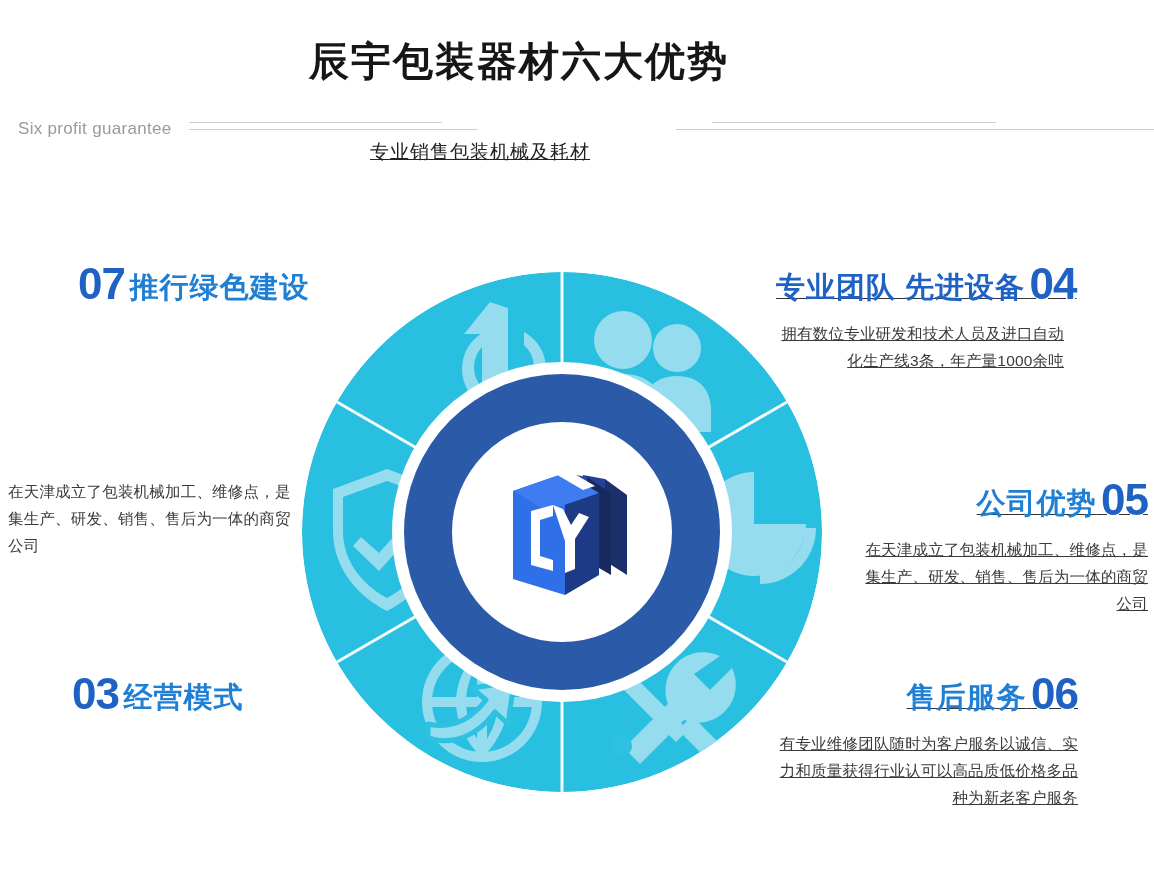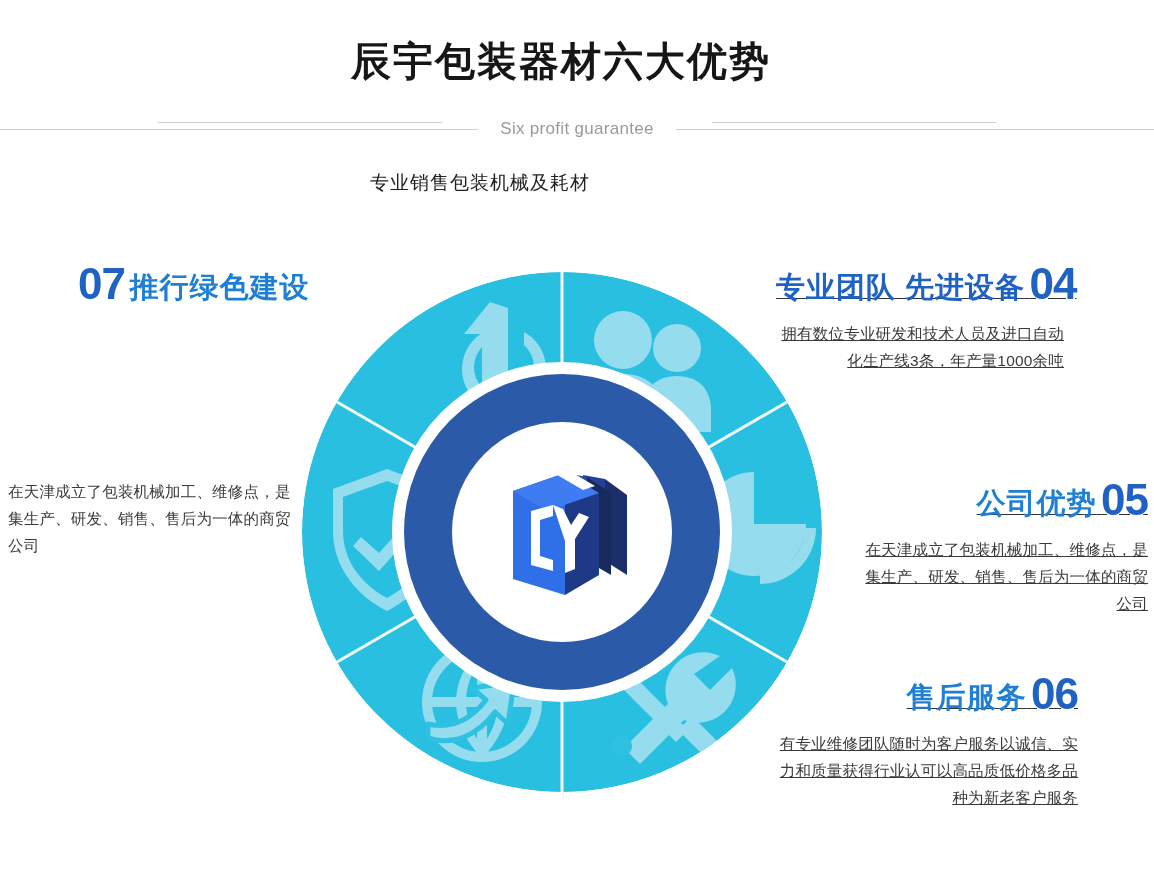--- a/index.html
+++ b/index.html
@@ -26,21 +26,20 @@
   .main-title {
     position: absolute;
     left: 0; top: 36px;
     width: 1038px;
     text-align: center;
     font-size: 40px;
     font-weight: bold;
     letter-spacing: 2px;
     color: #161616;
     line-height: 50px;
-    margin-left: 42px;
   }
   .divider-wrap {
     position: absolute;
     left: 0; top: 110px;
     width: 1154px;
     height: 40px;
   }
   .rule-long {
     position: absolute;
     top: 19px;
@@ -54,39 +53,39 @@
     top: 12px;
     height: 1px;
     background: #cfcfcf;
   }
   .rule-short.left  { left: 158px;  width: 284px; }
   .rule-short.right { right: 158px; width: 284px; }
   .sub-en {
     position: absolute;
     left: 0; top: 0;
     width: 1154px;
-    text-align: center;
     font-size: 17px;
     color: #9a9a9a;
     letter-spacing: 0.3px;
     line-height: 38px;
     background: transparent;
   }
   .sub-en span {
     background: #ffffff;
     padding: 0 18px;
   }
   .sub-cn {
     position: absolute;
-    left: 0; top: 170px;
+    left: 0; top: 139px;
     width: 960px;
     text-align: center;
     font-size: 19px;
     color: #222;
     letter-spacing: 1px;
+    text-decoration: underline;
   }
 
   
   .wheel {
     position: absolute;
     left: 302px;
     top: 272px;
     width: 520px;
     height: 520px;
   }
@@ -278,20 +277,24 @@
     <span class="num">07</span>
     <span class="label">推行绿色建设</span>
   </div>
 </div>
 
 <div class="item left" id="item02">
   <div class="body">在天津成立了包装机械加工、维修点，是集生产、研发、销售、售后为一体的商贸公司</div>
 </div>
 
 <div class="item left" id="item03">
+  <div class="head">
+    <span class="num">03</span>
+    <span class="label">经营模式</span>
+  </div>
 </div>
 
 <div class="item right" id="item04">
   <div class="head">
     <span class="label dark">专业团队 先进设备</span>
     <span class="num">04</span>
   </div>
   <div class="body">拥有数位专业研发和技术人员及进口自动化生产线3条，年产量1000余吨</div>
 </div>
 

